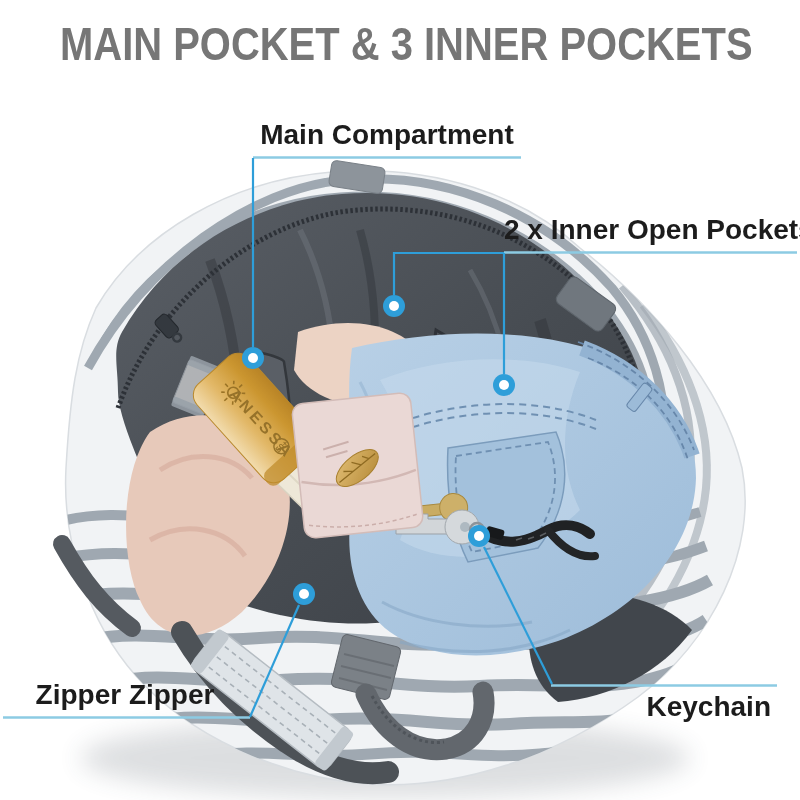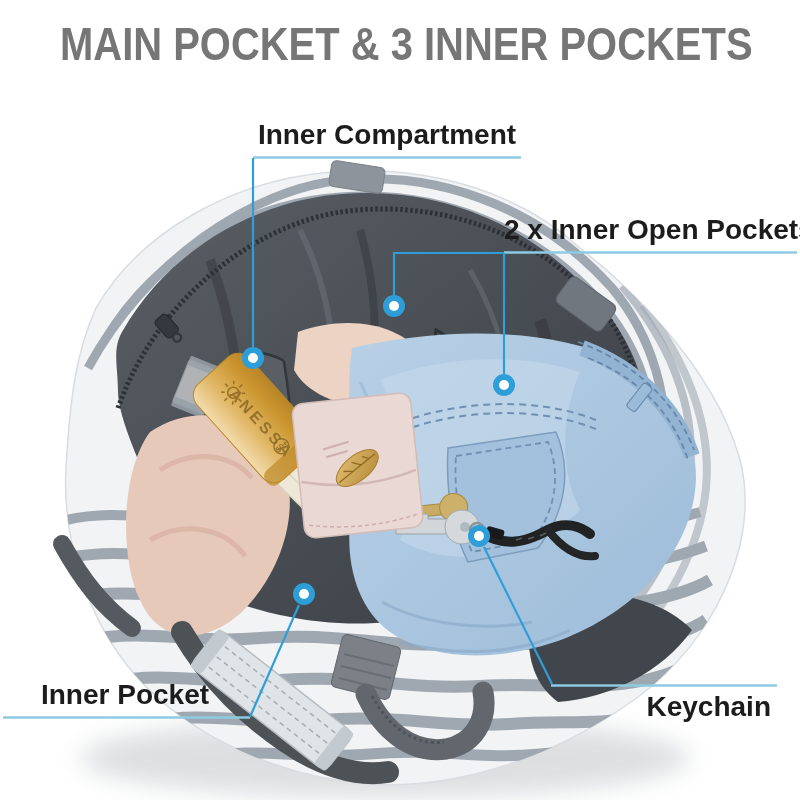--- a/index.html
+++ b/index.html
@@ -217,17 +217,17 @@
           <circle class="dot-inner" cx="304" cy="594" r="5"></circle>
     </g>
     <g>
       <circle class="dot-outer" cx="479" cy="536" r="11"></circle>
           <circle class="dot-inner" cx="479" cy="536" r="5"></circle>
     </g>
   </g>
 </svg>
 
   <div class="page-title">MAIN POCKET &amp; 3 INNER POCKETS</div>
-  <div class="callout-label lbl-main">Inner Compartment</div>
+  <div class="callout-label lbl-main">Main Compartment</div>
   <div class="callout-label lbl-inner">2 x Inner Open Pockets</div>
-  <div class="callout-label lbl-zip">Inner Pocket</div>
+  <div class="callout-label lbl-zip">Zipper Zipper</div>
   <div class="callout-label lbl-key">Keychain</div>
 </div>
 
 </body></html>

